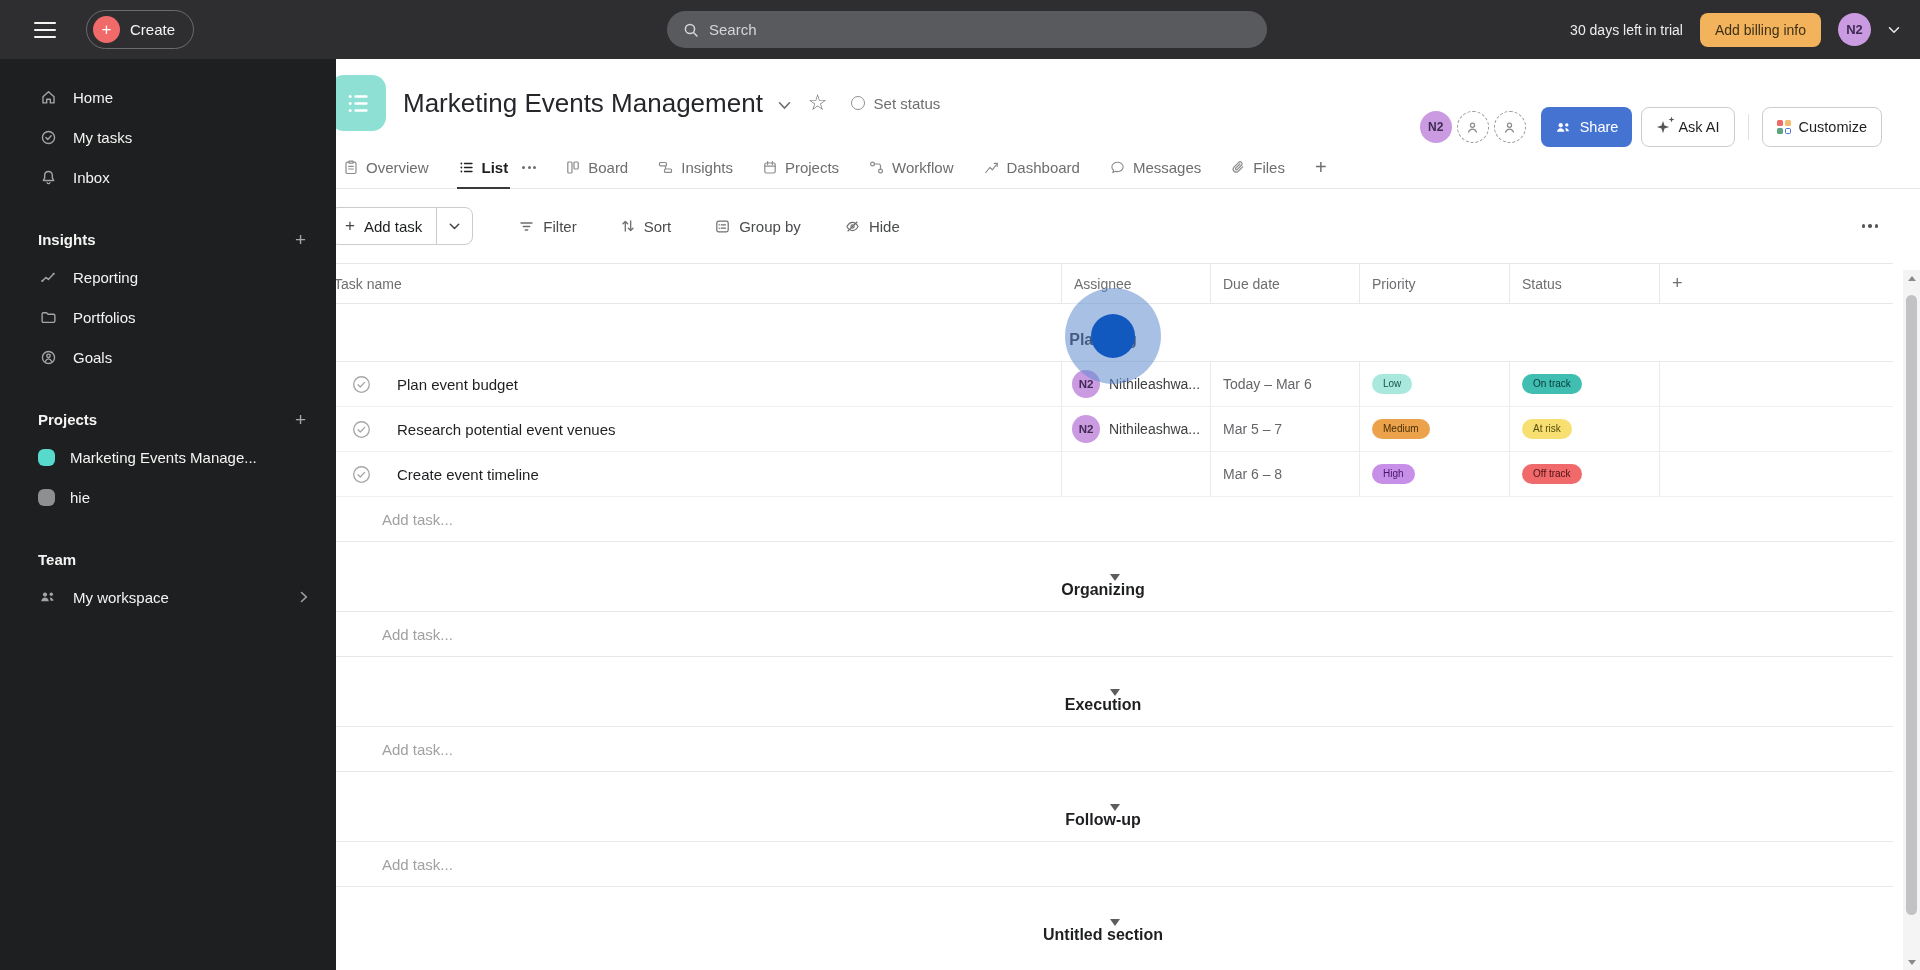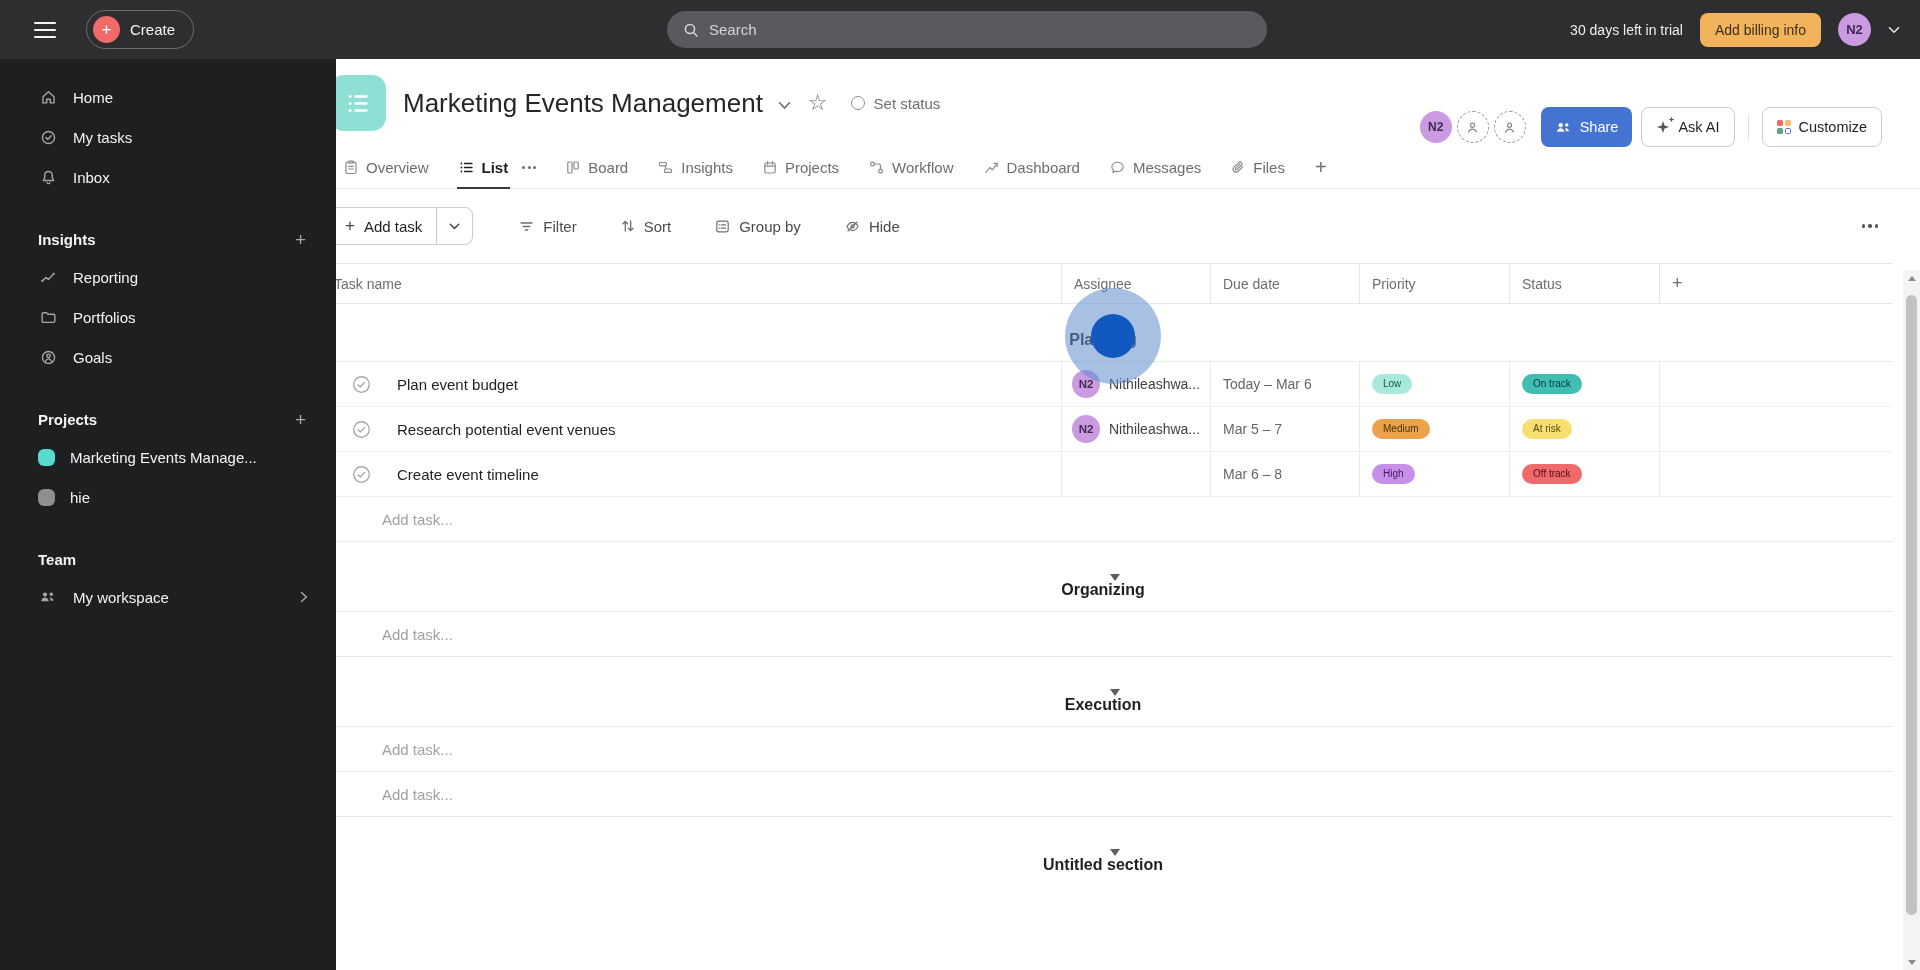--- a/index.html
+++ b/index.html
@@ -607,20 +607,24 @@
 
     <section>
       <div class="section-head sec-next">
         <span class="caret-down"></span>
         <span class="section-title">Execution</span>
       </div>
       <div class="addtask-row">Add task...</div>
     </section>
 
     <section>
+      <div class="section-head sec-next">
+        <span class="caret-down"></span>
+        <span class="section-title">Follow-up</span>
+      </div>
       <div class="addtask-row">Add task...</div>
     </section>
 
     <section>
       <div class="section-head sec-next no-border">
         <span class="caret-down"></span>
         <span class="section-title">Untitled section</span>
       </div>
     </section>
   </div>

